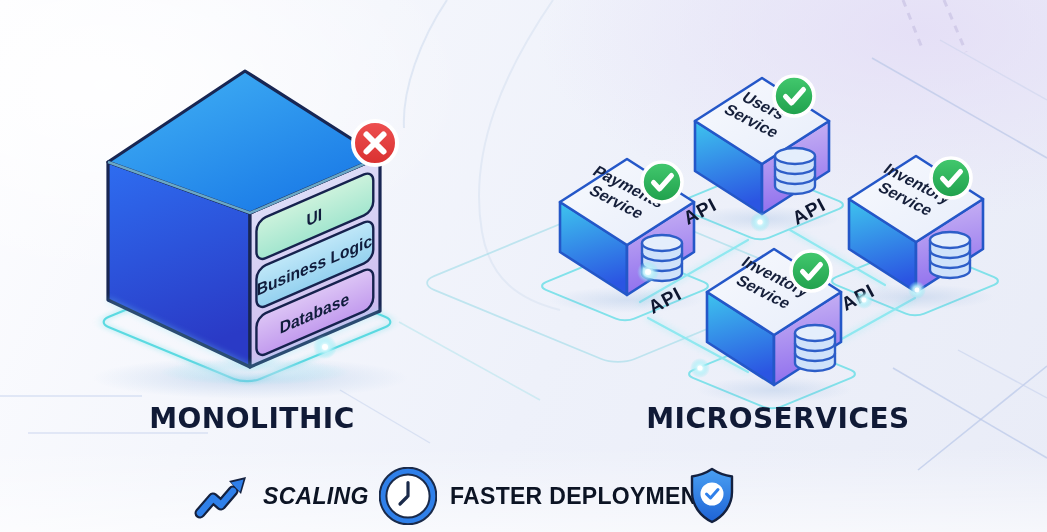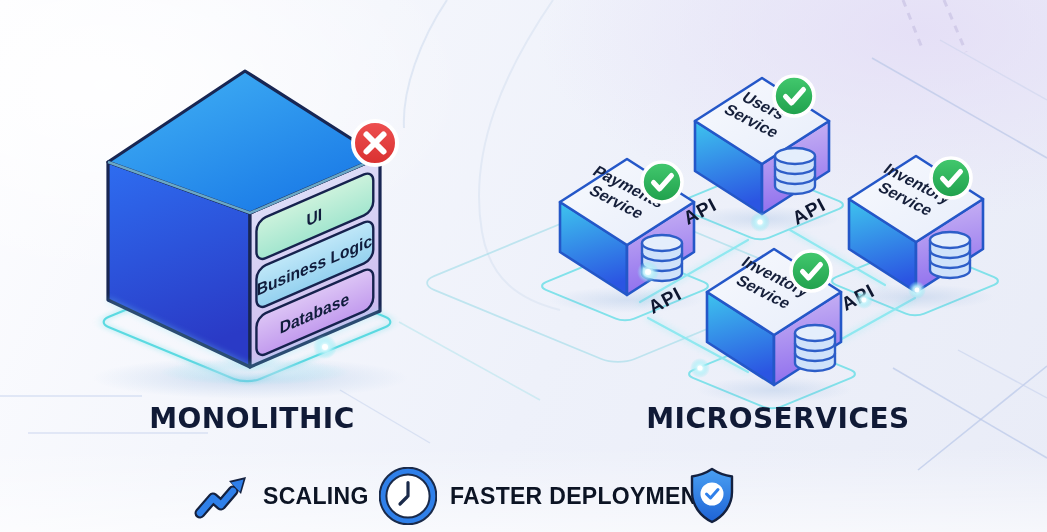--- a/index.html
+++ b/index.html
@@ -16,21 +16,21 @@
   svg text{font-family:"Liberation Sans",sans-serif;}
   .panel-label{font-size:17px;font-weight:bold;fill:#101c3c;text-anchor:middle;}
   .svcname text{font-size:16px;font-weight:bold;fill:#151f3a;text-anchor:middle;}
   .api text{font-size:19px;font-weight:bold;fill:#0e1730;letter-spacing:1px;text-anchor:middle;}
   .section-title{position:absolute;top:402px;font-family:"DejaVu Sans",sans-serif;font-weight:700;
     font-size:28px;color:#101a36;letter-spacing:.5px;text-align:center;}
   #title-mono{left:102px;width:300px;}
   #title-micro{left:608px;width:340px;}
   .benefit{position:absolute;top:467px;height:58px;display:flex;align-items:center;gap:13px;}
   .benefit .blabel{font-weight:700;font-size:23px;color:#0c1424;letter-spacing:.3px;white-space:nowrap;}
-  #benefit-scaling{left:192px;}
+  #benefit-scaling{left:192px;font-style:italic;}
   #benefit-deploy{left:379px;}
   #benefit-resilience{left:684px;}
 </style>
 </head>
 <body>
 
 <div class="canvas">
 
 <svg class="scene" width="1047" height="532" viewBox="0 0 1047 532">
   <defs>

